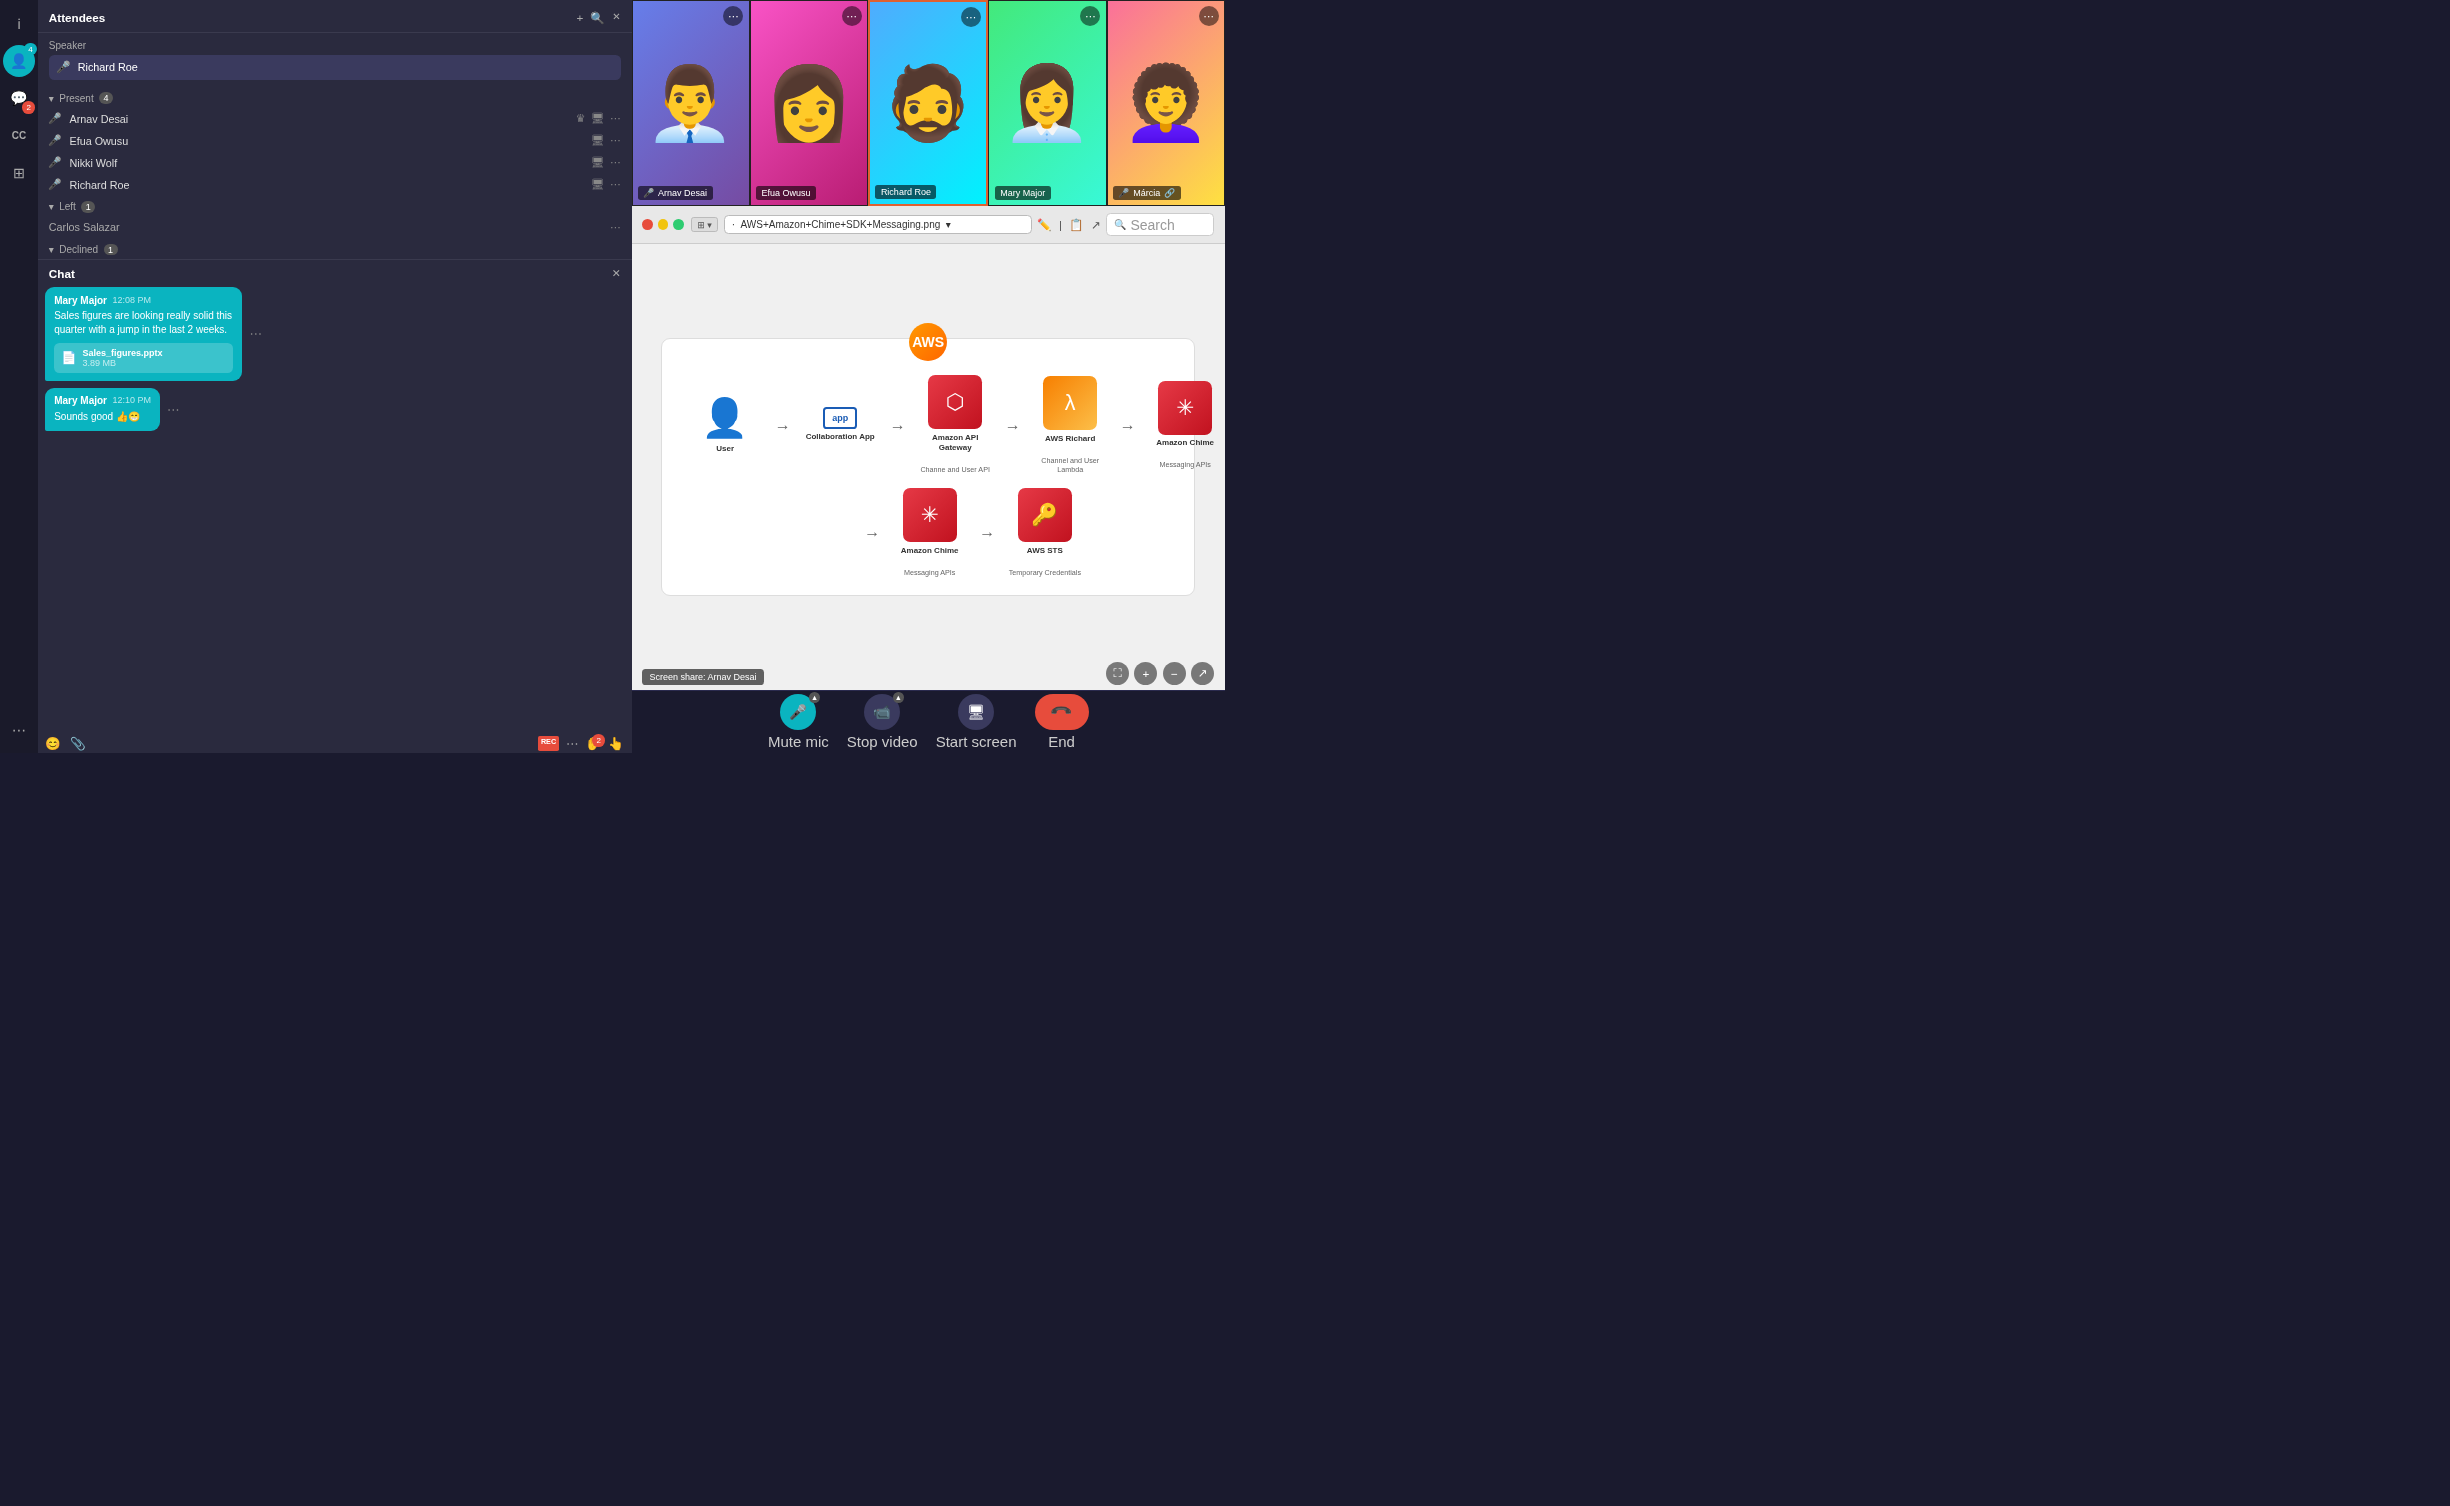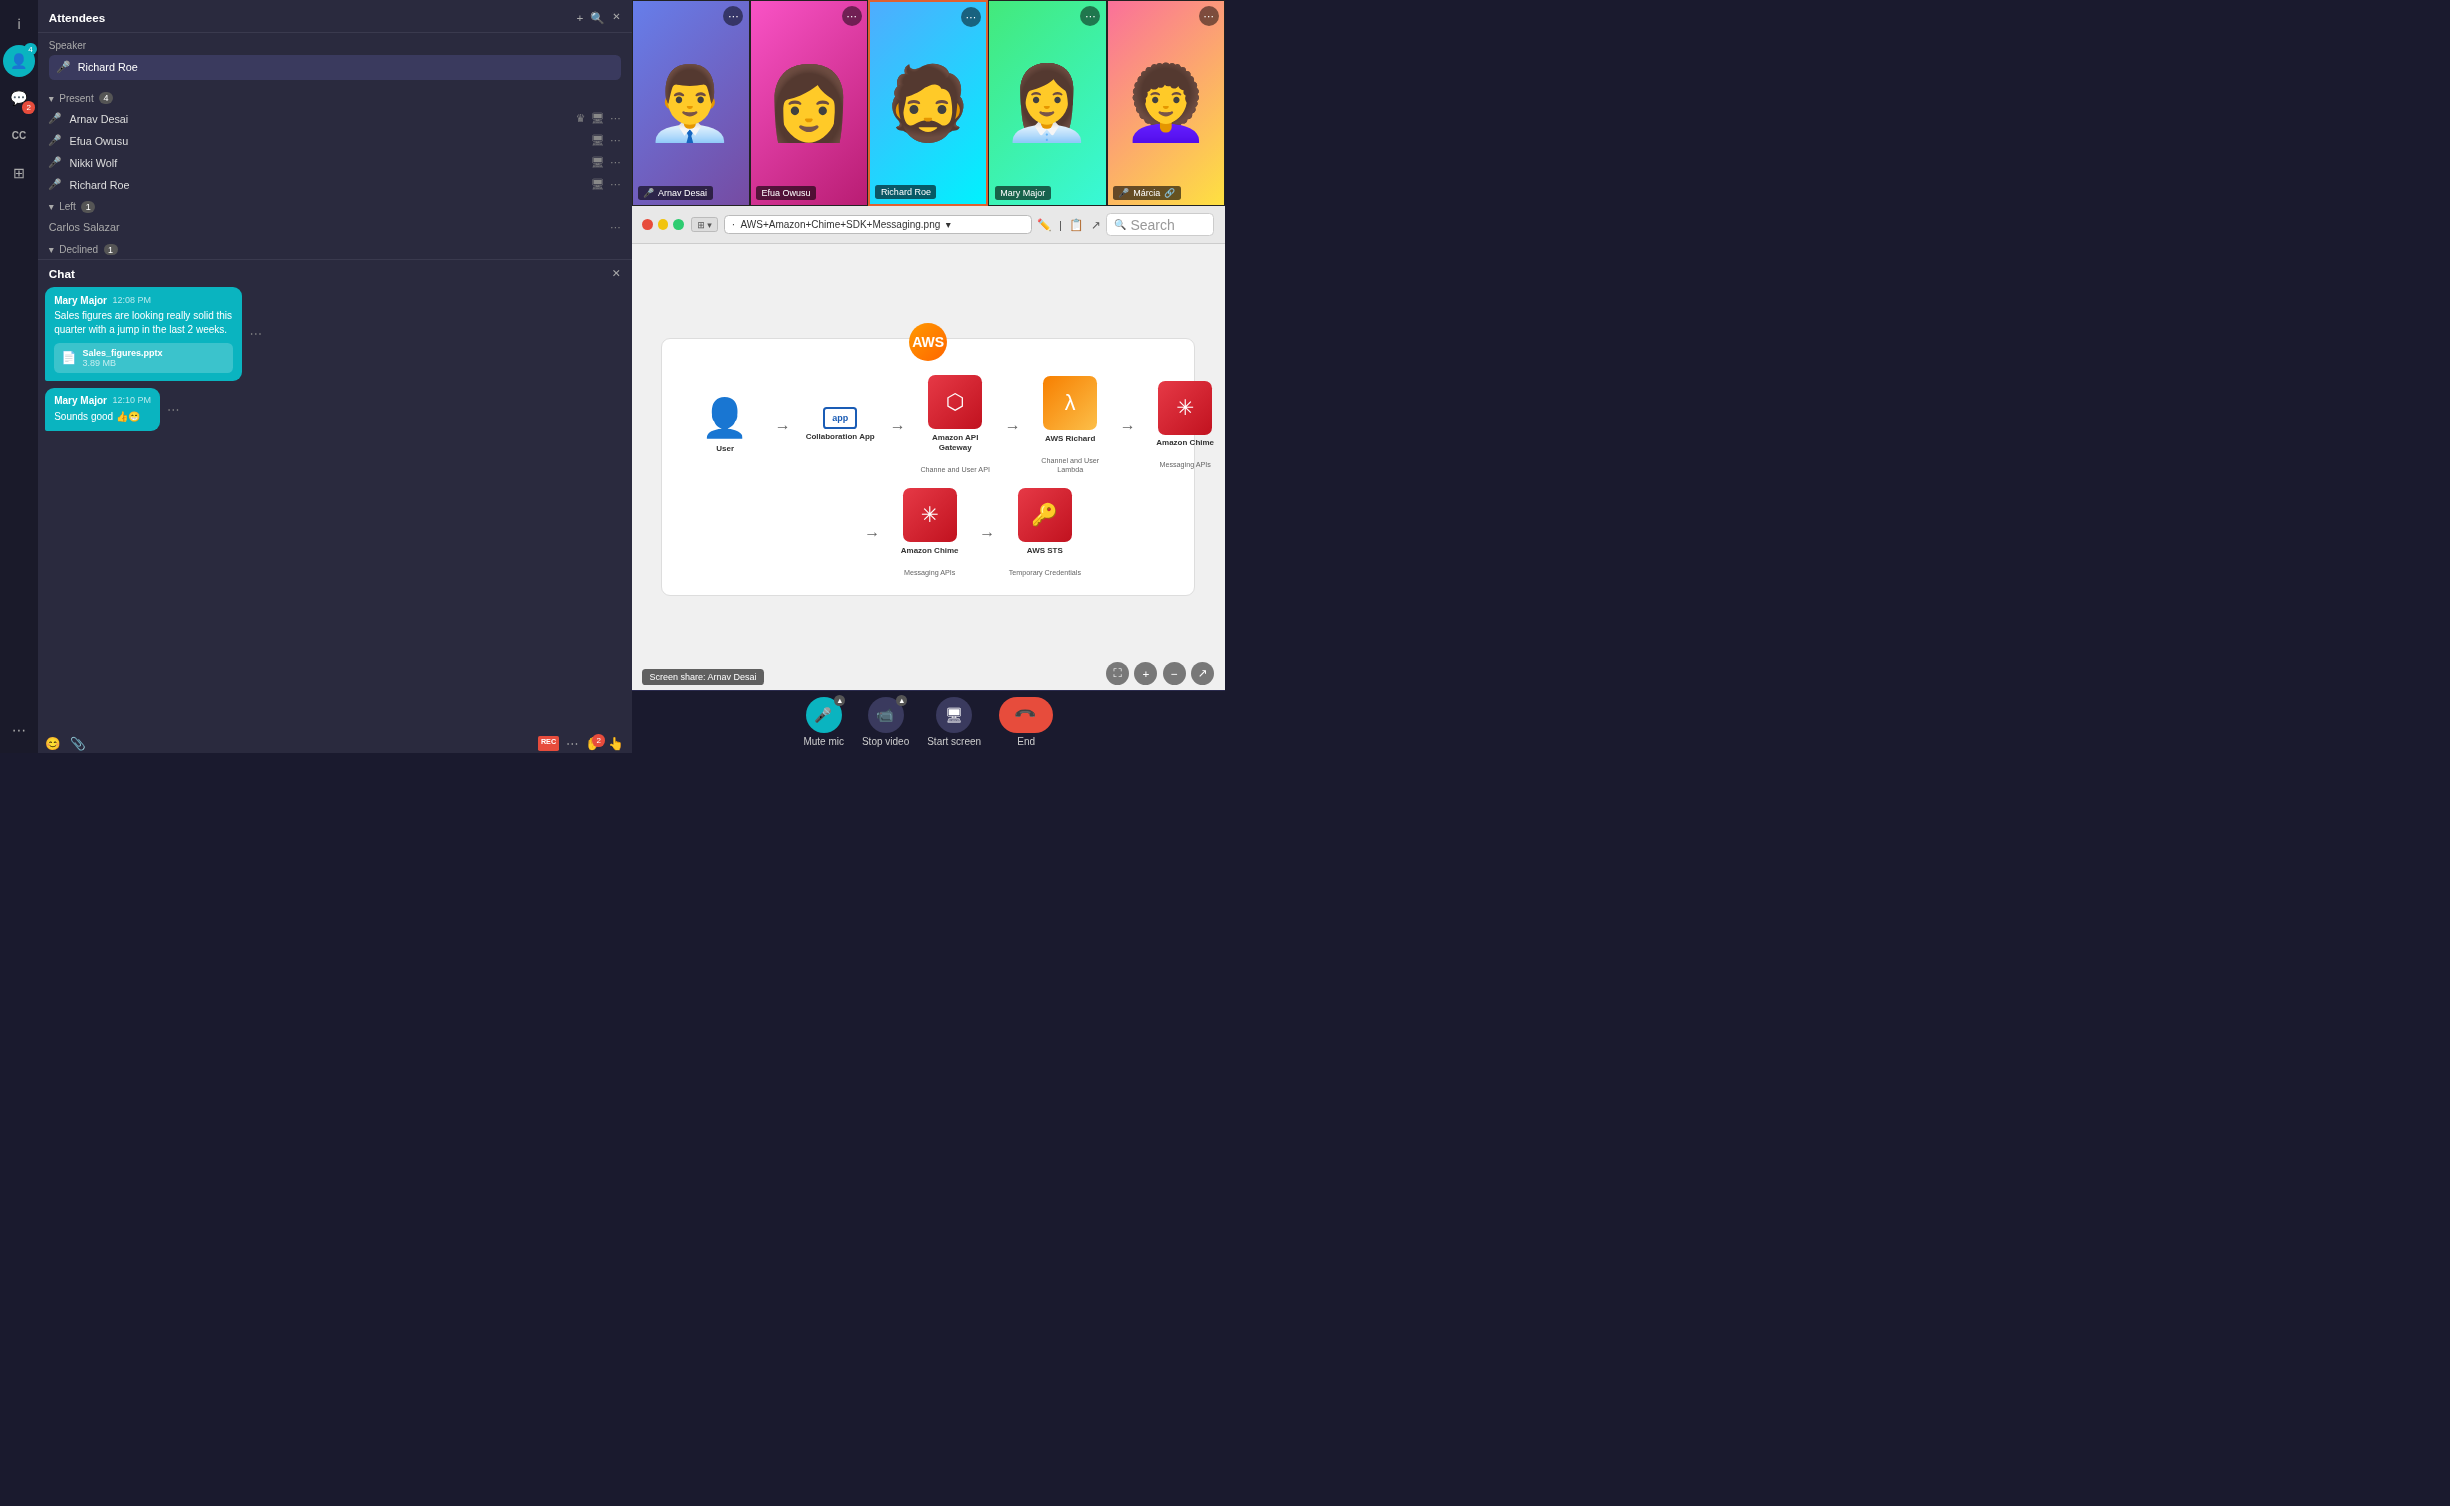--- a/index.html
+++ b/index.html
@@ -597,21 +597,21 @@
       background: #0ab4c0;
     }
 
     .tool-btn-icon.end-btn {
       background: #e74c3c;
       border-radius: 18px;
       width: 54px;
     }
 
     .tool-btn-label {
-      font-size: 10px;
+      font-size: 15px;
       color: #ccc;
     }
 
     .chevron-up {
       position: absolute;
       top: -1.8px;
       right: -3.6px;
       background: #555;
       border-radius: 50%;
       width: 10.8px;

